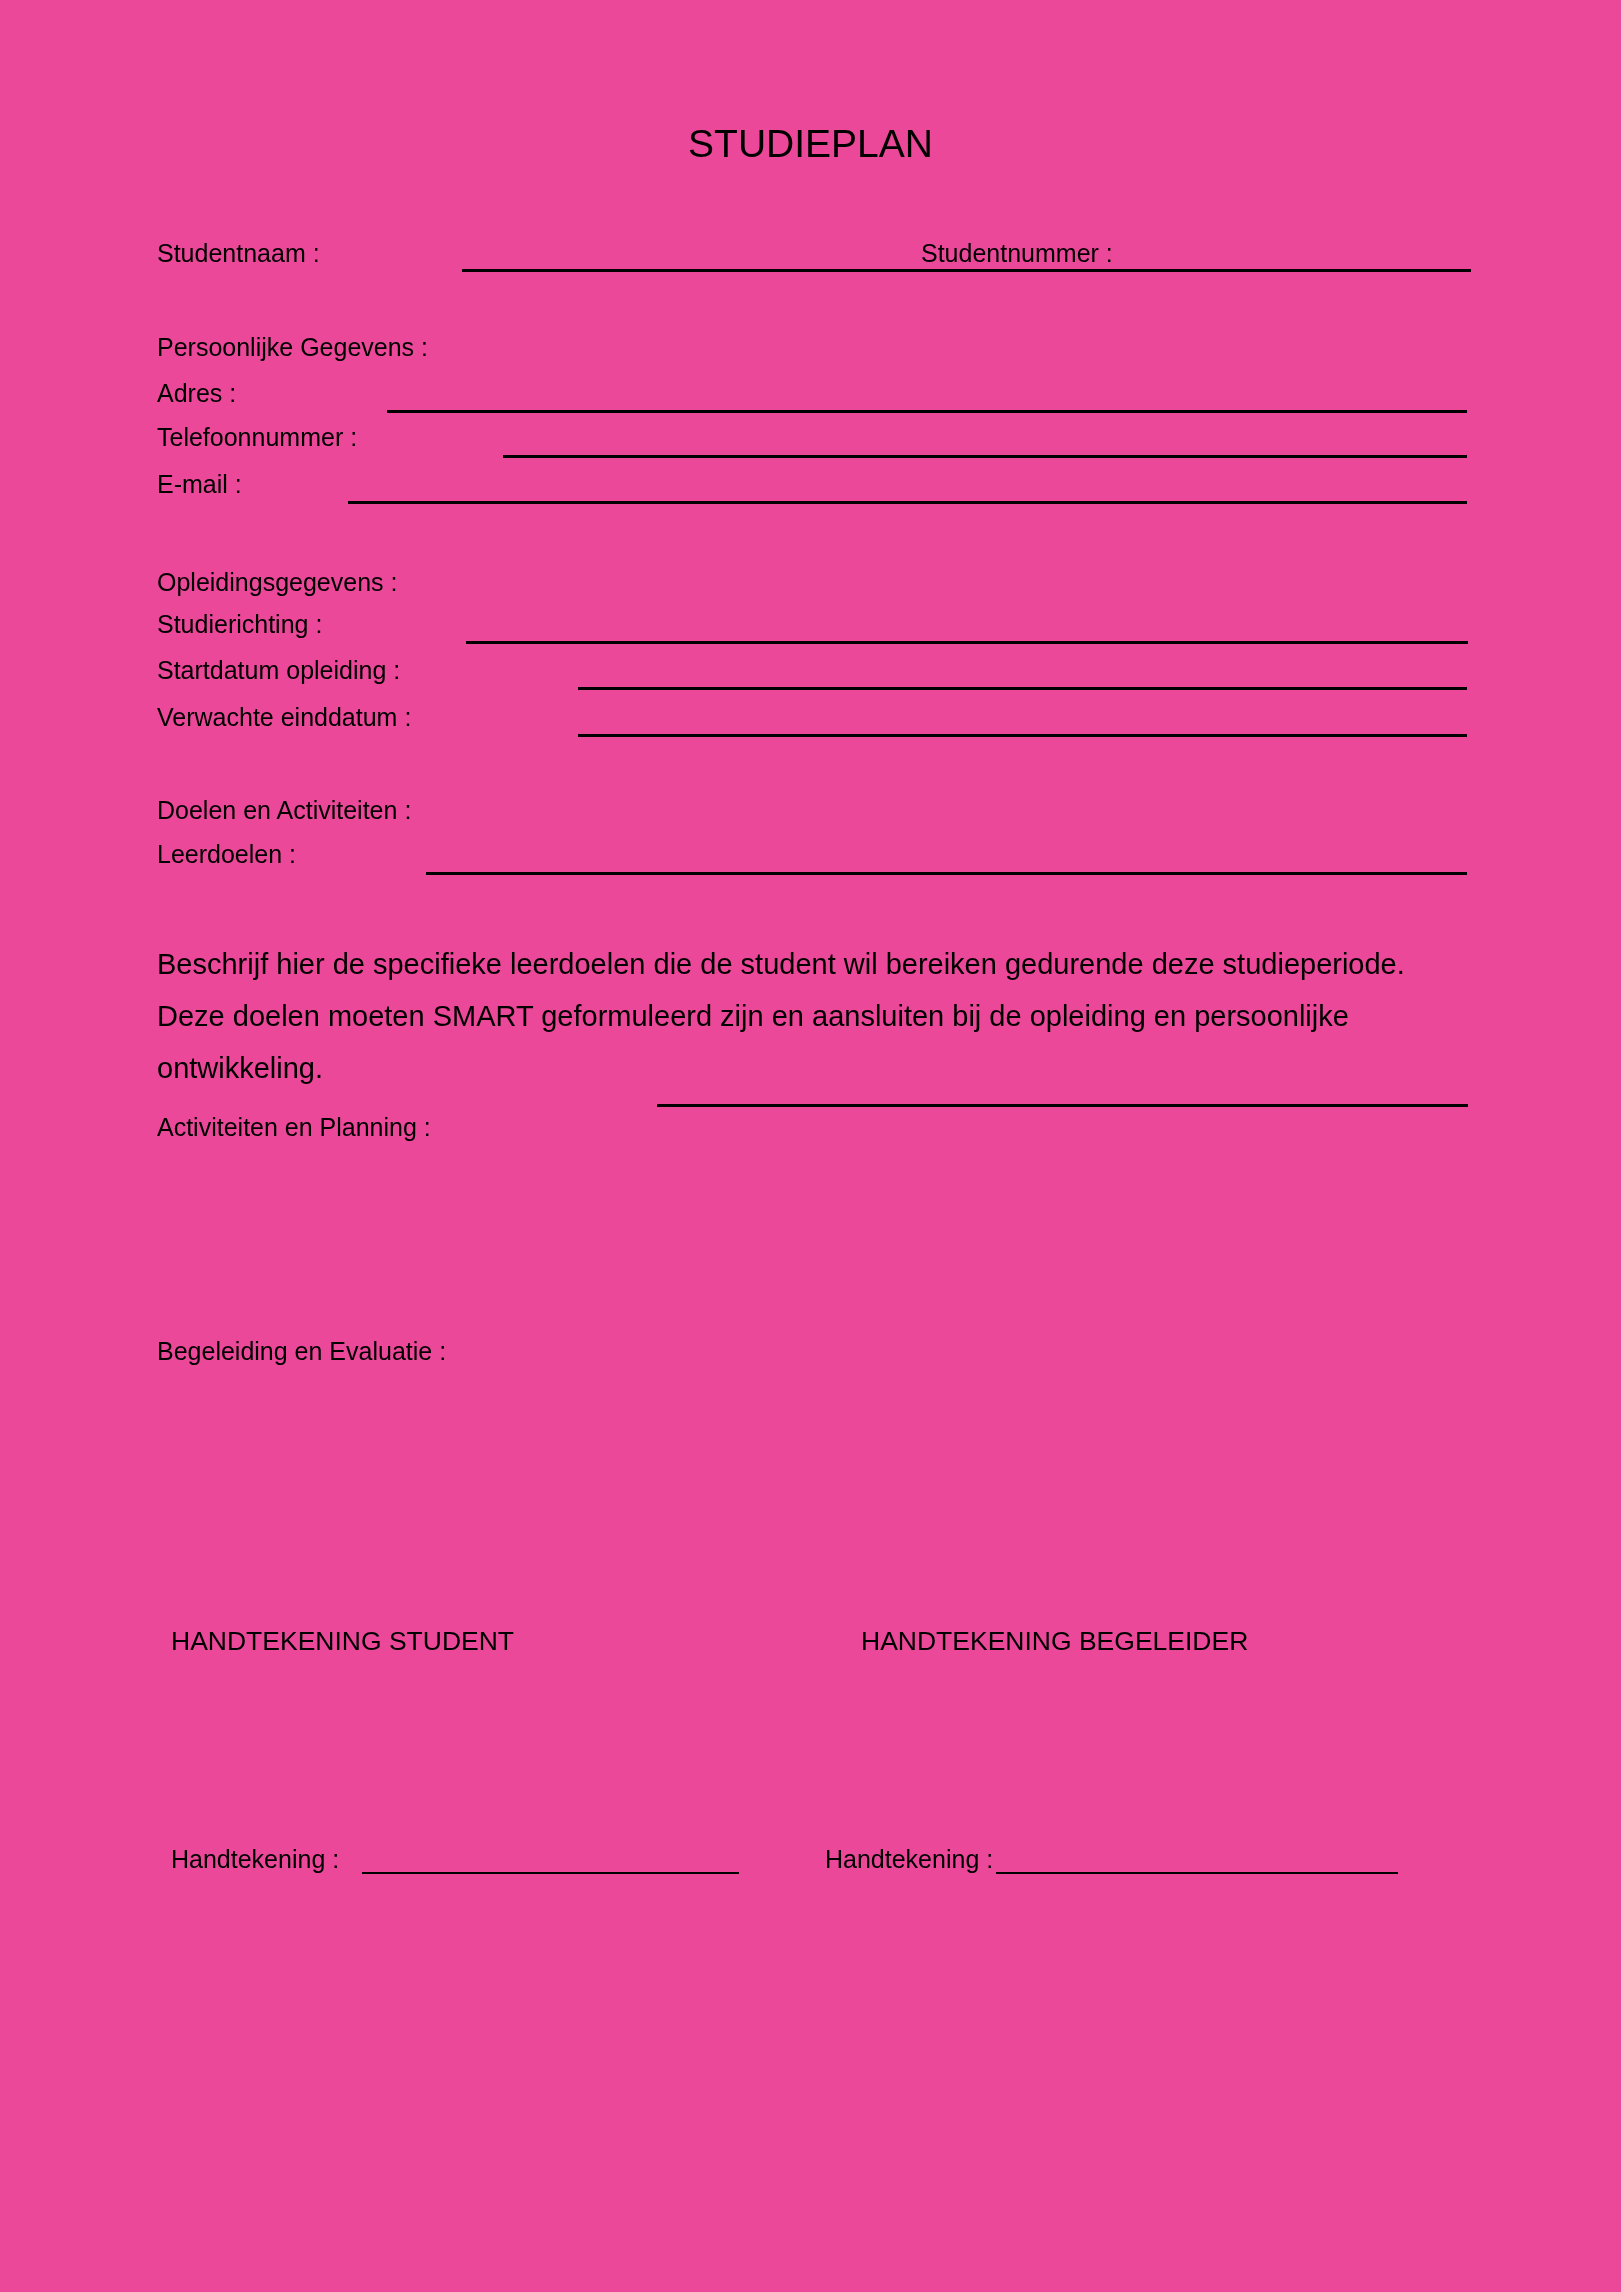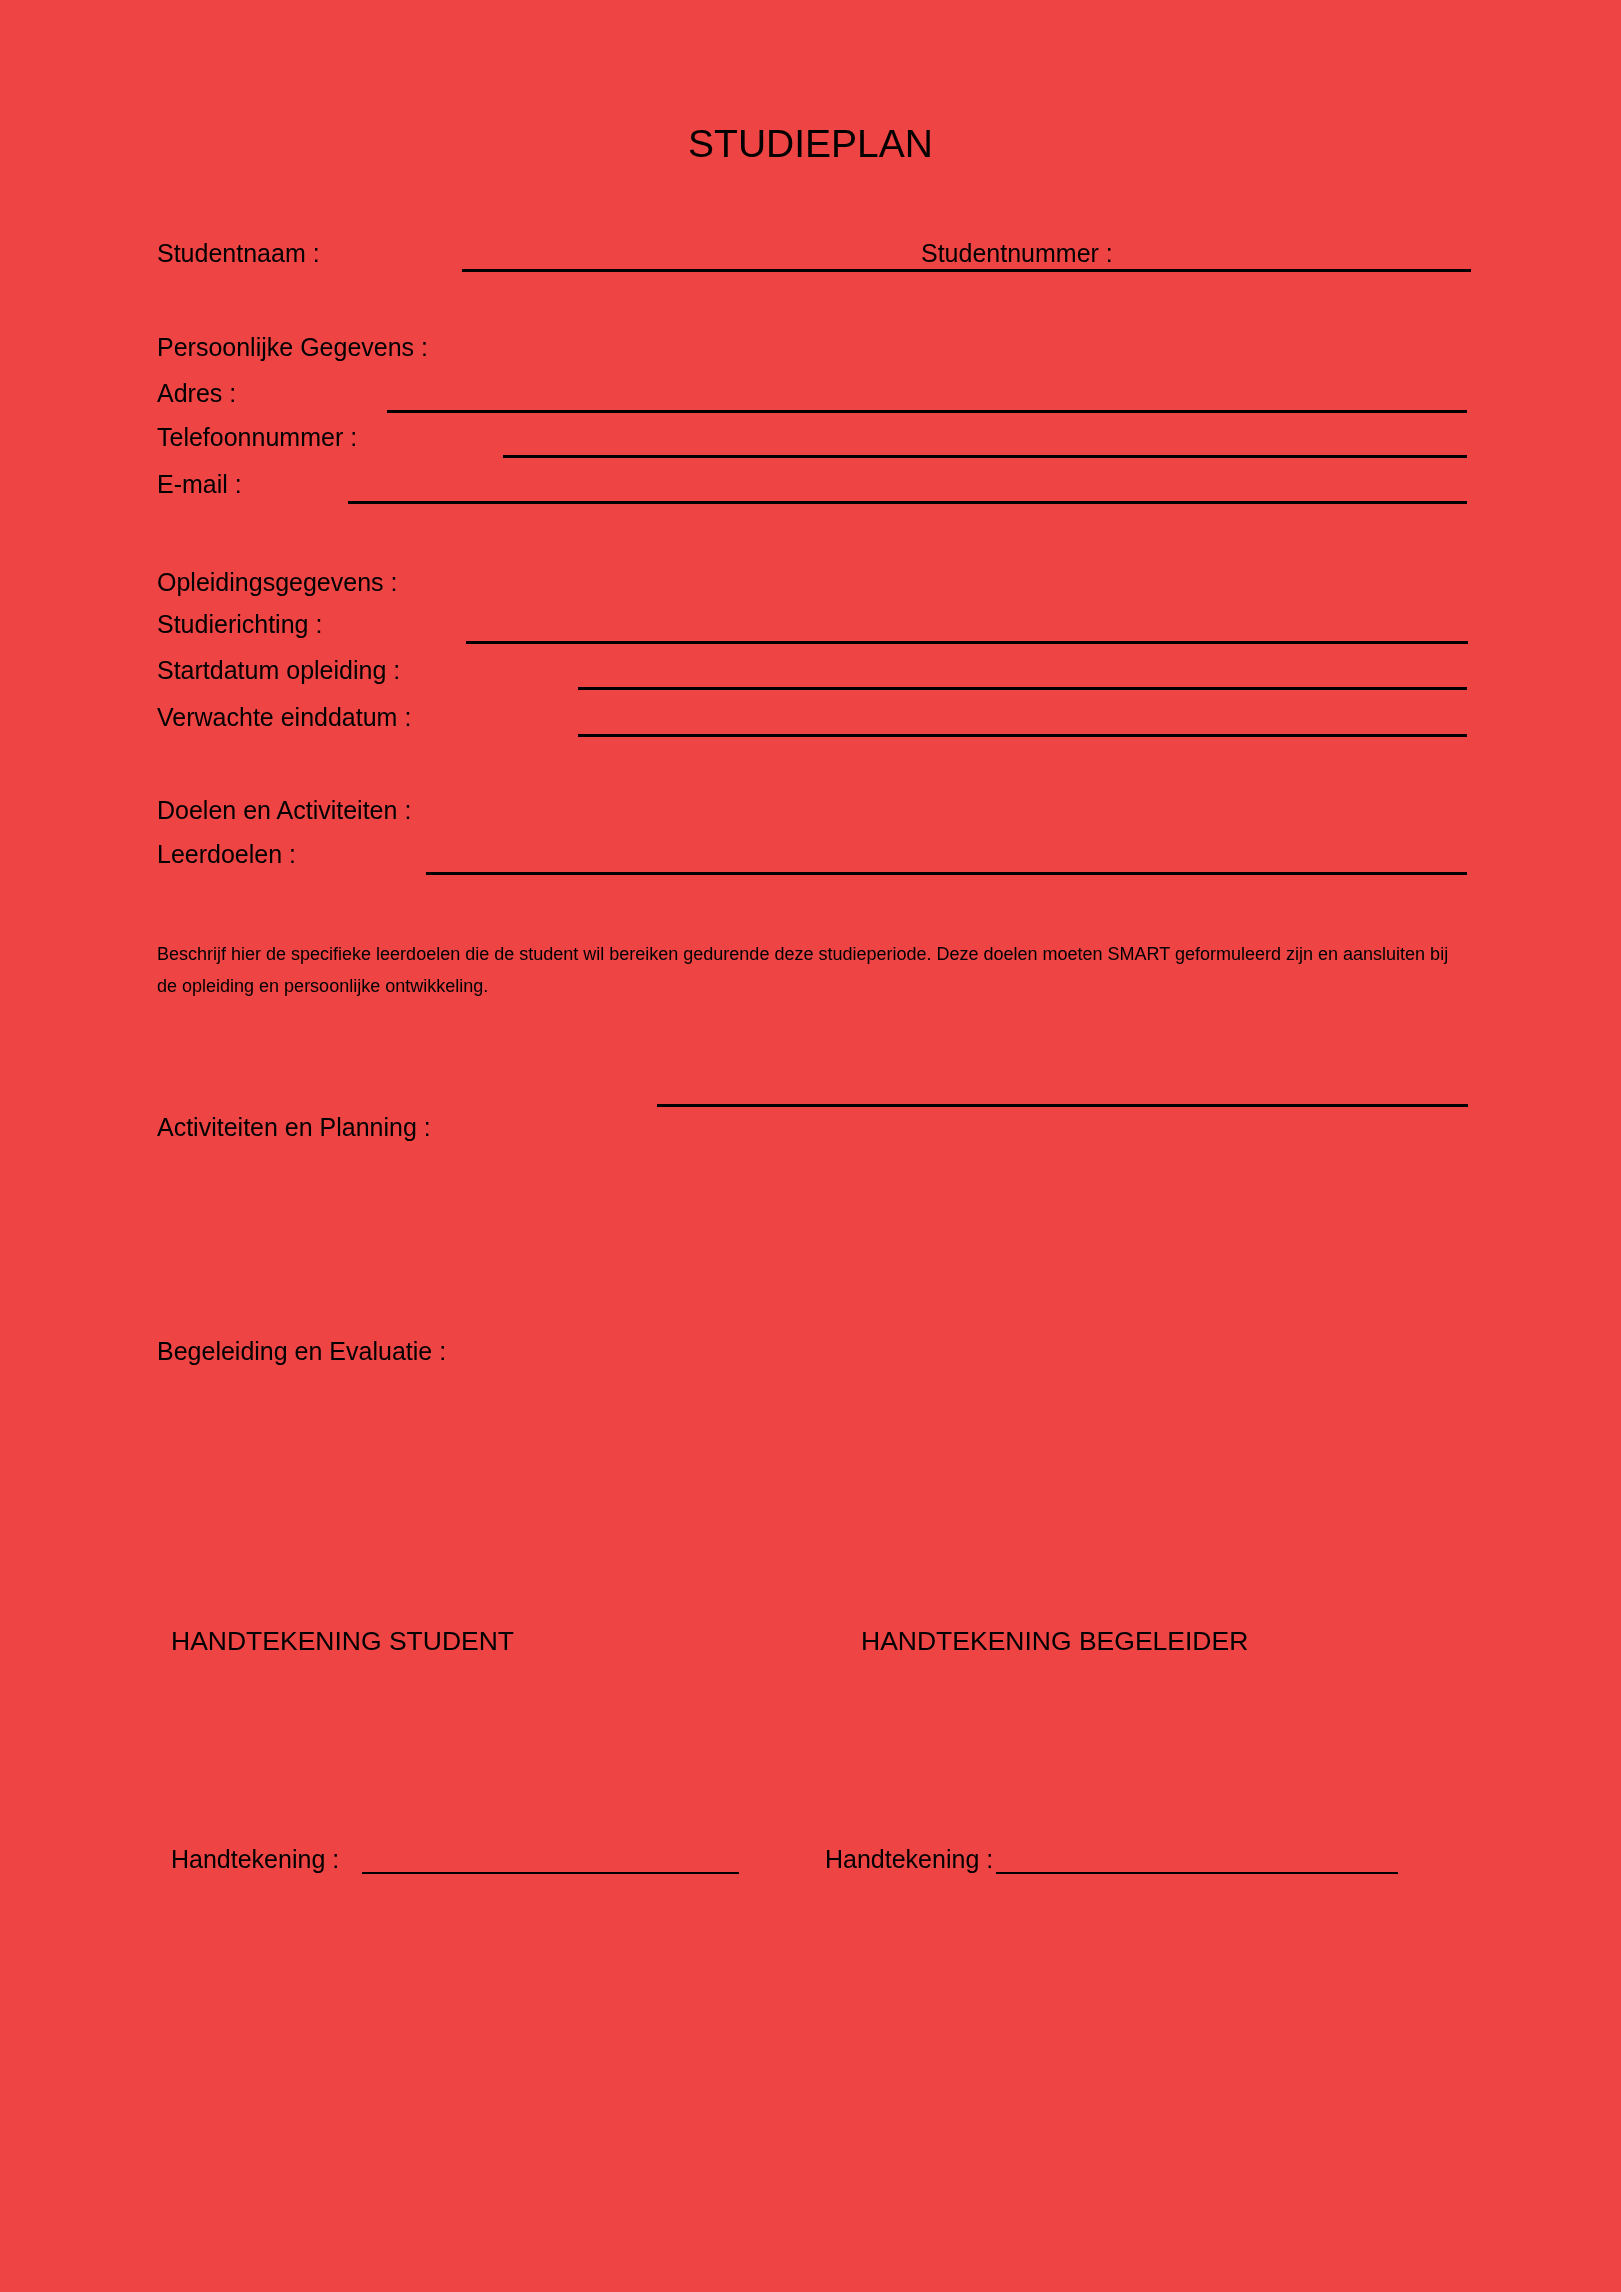--- a/index.html
+++ b/index.html
@@ -4,40 +4,40 @@
 <style>
   html, body {
     margin: 0;
     padding: 0;
     background: #ffffff;
   }
   .page {
     position: relative;
     width: 1621px;
     height: 2293px;
-    background: #ef4444;
+    background: #ec4899;
     font-family: "Liberation Sans", sans-serif;
     color: #000000;
     overflow: hidden;
   }
   .abs { position: absolute; }
   .doc-title {
     width: 1621px;
     text-align: center;
     font-size: 39px;
     letter-spacing: 0px;
     white-space: nowrap;
   }
   .label, .heading {
     font-size: 25px;
     white-space: nowrap;
   }
   .para {
-    font-size: 18px;
-    line-height: 32px;
+    font-size: 29px;
+    line-height: 52px;
   }
   .rule {
     height: 2.9px;
     background: #000000;
   }
   .sigline {
     height: 2px;
     background: #000000;
   }
   .sig-header {

